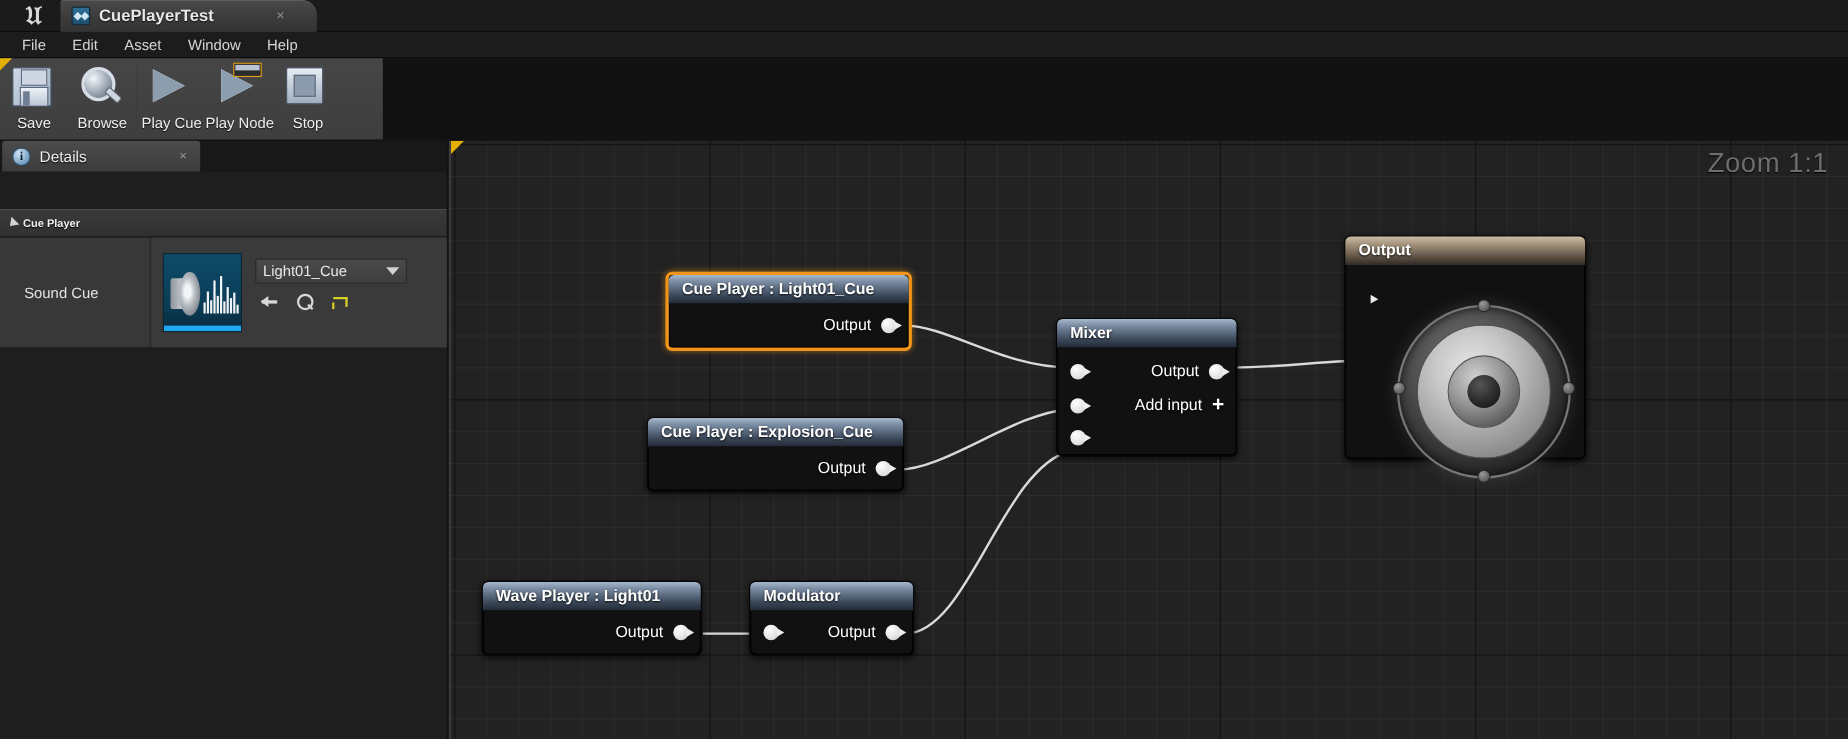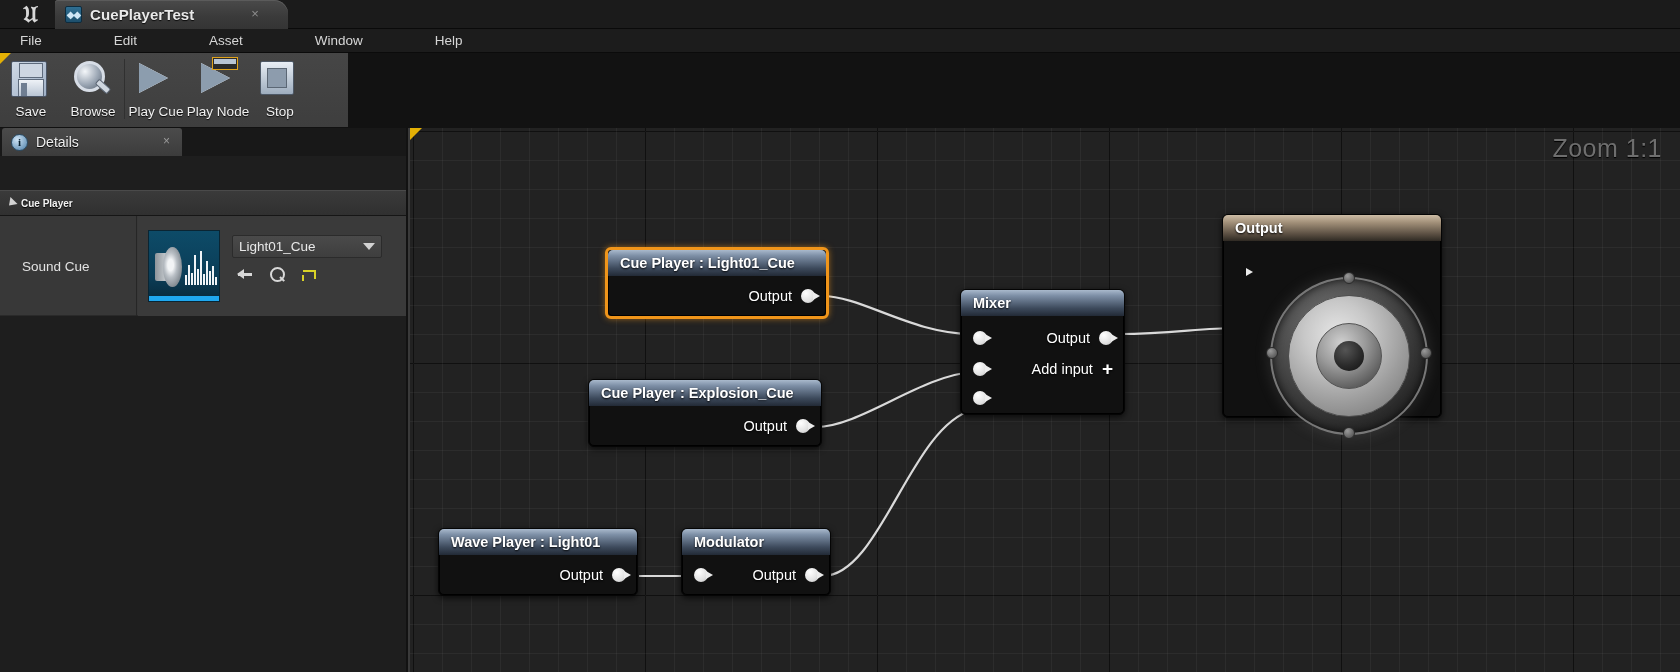--- a/index.html
+++ b/index.html
@@ -50,21 +50,20 @@
     position:absolute; right:26px; top:7px; width:14px; height:14px;
     color:#8e8e8e; font-size:13px; line-height:14px; text-align:center;
   }
 
   
   .menubar {
     position:absolute; left:0; top:29px; width:1680px; height:24px;
     background:#1c1c1c;
     display:flex; align-items:center; padding-left:8px;
     border-bottom:1px solid #0b0b0b;
-    gap:48px;
   }
   .menu-item {
     color:#d6d6d6; font-size:13.5px; padding:2px 12px; line-height:18px;
     white-space:nowrap;
   }
 
   
   .toolbar {
     position:absolute; left:0; top:53px; width:348px; height:75px;
     background:linear-gradient(180deg,#464646 0%,#3e3e3e 100%);
@@ -221,21 +220,21 @@
   .asset-thumb .speaker:after {
     content:""; position:absolute; left:8px; top:0px; width:19px; height:40px;
     border-radius:50%;
     background:radial-gradient(ellipse at 40% 45%,#f2f4f6 0 18%,#b8bec4 40%,#7e868d 75%,#5b636a 100%);
   }
   .asset-thumb .wave { position:absolute; left:36px; top:18px; width:32px; height:36px; }
   .asset-thumb .wave i { position:absolute; bottom:0; width:2px; background:#f0f4f7; display:block;}
   .asset-thumb .bar-bottom { position:absolute; left:0; bottom:0; width:72px; height:5px; background:#1fa8f0; }
 
   .asset-combo {
-    position:absolute; left:94px; top:19px; width:150px; height:23px;
+    position:absolute; left:94px; top:19px; width:138px; height:23px;
     background:linear-gradient(180deg,#4a4a4a,#3e3e3e);
     border:1px solid #2b2b2b; border-radius:2px;
     display:flex; align-items:center; padding:0 6px;
   }
   .asset-combo .nm { color:#e8e8e8; font-size:13.5px; flex:1; }
   .asset-combo .cv { width:0;height:0;border-left:6px solid transparent;border-right:6px solid transparent;border-top:7px solid #d2d2d2; }
 
   .asset-actions { position:absolute; left:98px; top:50px; display:flex; align-items:center; gap:14px; }
   .aa { width:18px; height:18px; position:relative; }
   .aa-back:before { content:""; position:absolute; left:2px; top:7px; width:14px; height:3px; background:#d8d8d8; }

